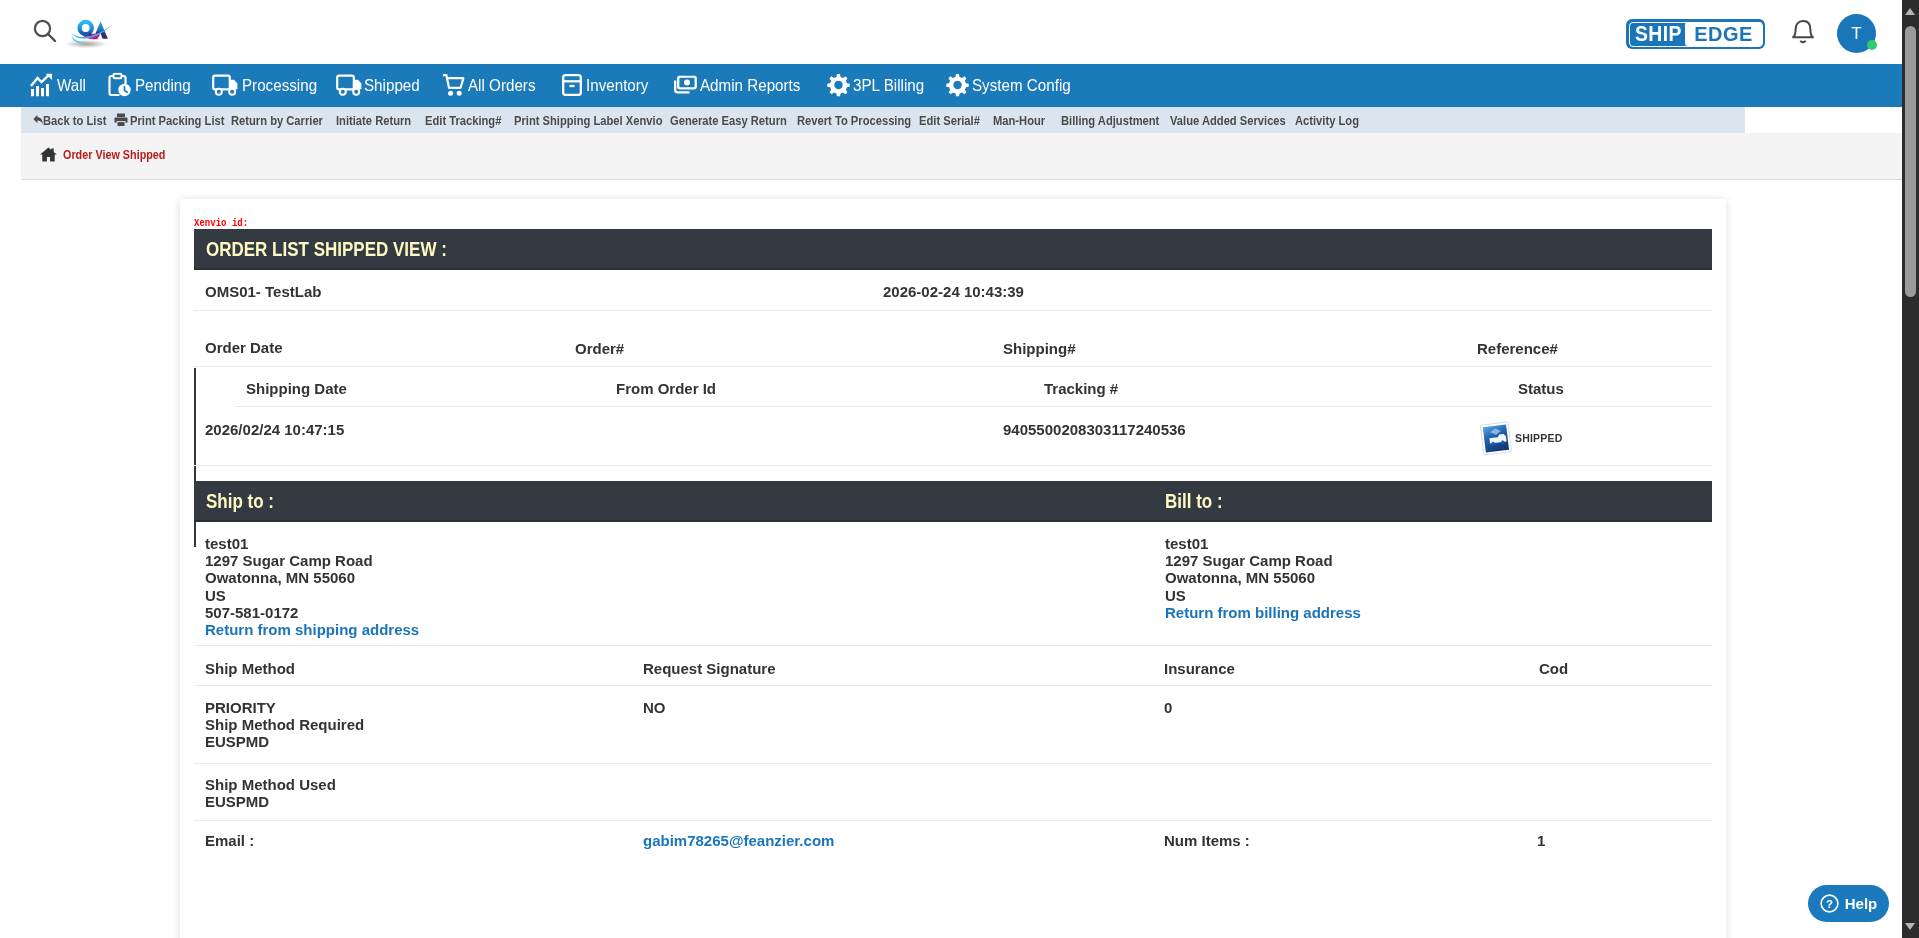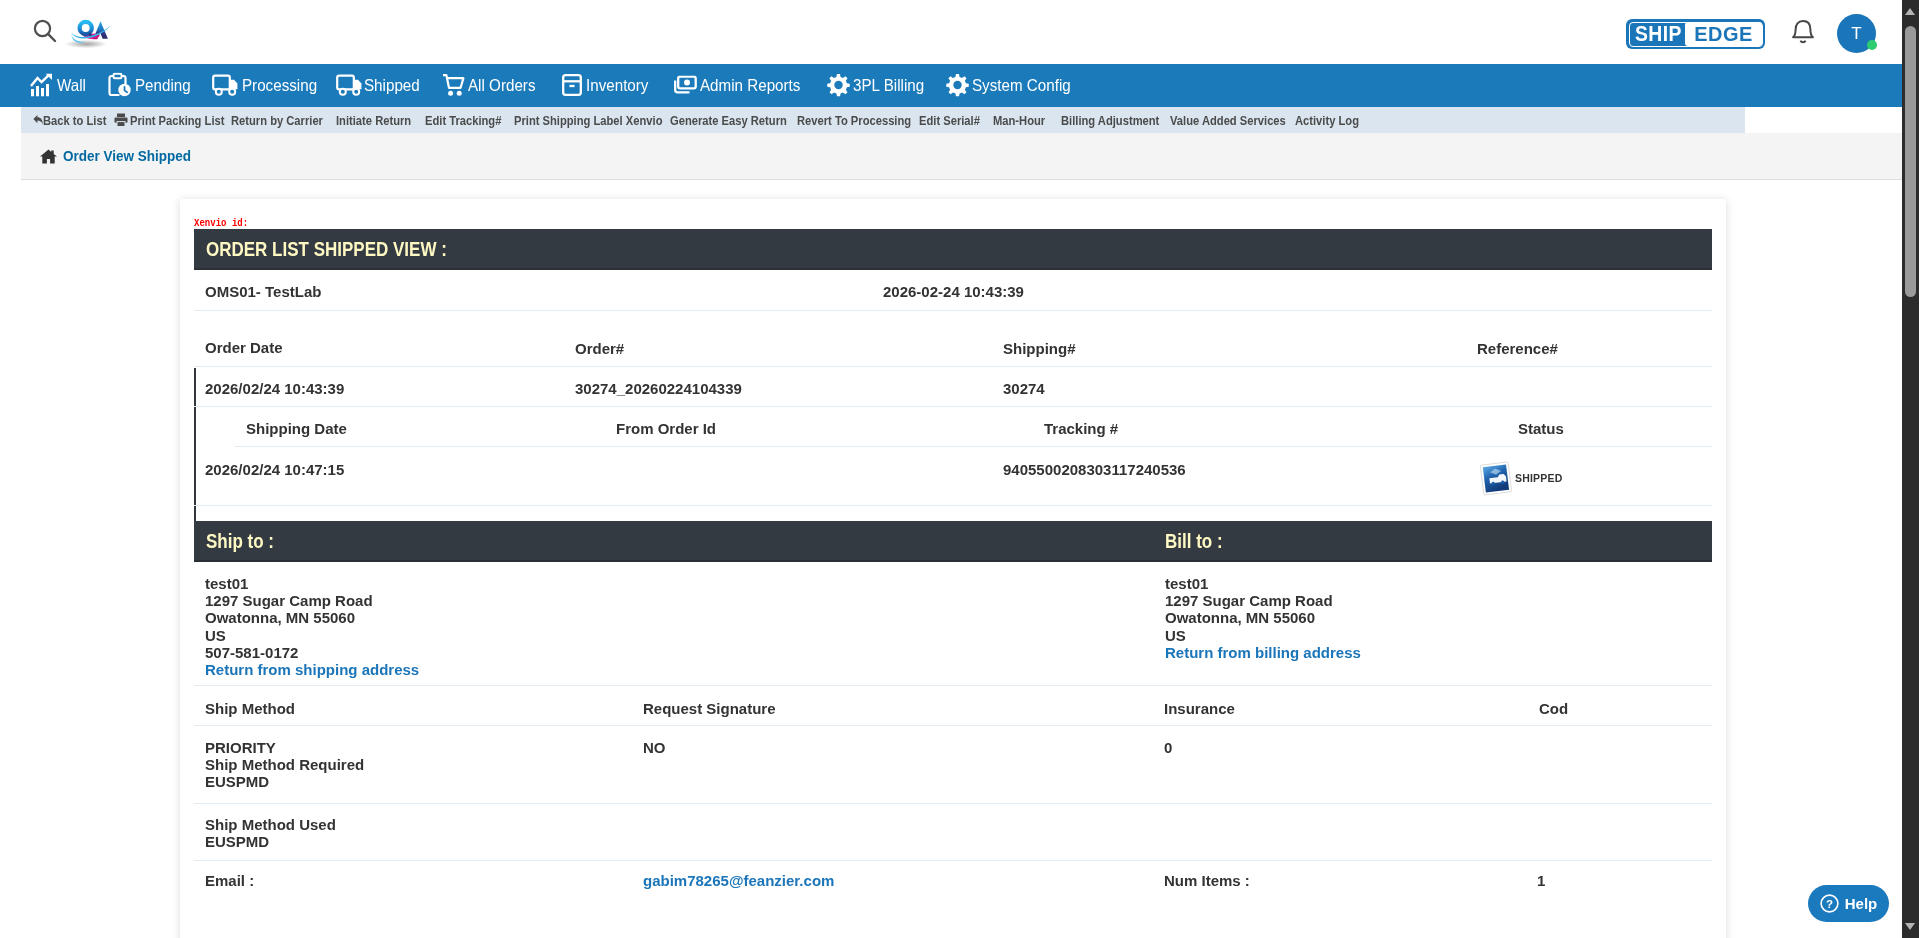--- a/index.html
+++ b/index.html
@@ -15,21 +15,21 @@
 .ni { position:absolute; color:#fff; font-size:16.5px; white-space:nowrap; top:50%; transform:translateY(-50%) scaleX(0.92); transform-origin:left center; }
 .nicon { position:absolute; top:50%; transform:translateY(-50%); line-height:0; }
 
 
 #subnav { position:absolute; left:21px; top:106.5px; width:1724px; height:26.5px; background:#dae5ef; }
 .si { position:absolute; color:#4b4b4b; font-size:13px; font-weight:bold; white-space:nowrap; top:50%; transform:translateY(-50%) scaleX(0.86); transform-origin:left center; }
 .sicon { position:absolute; top:50%; transform:translateY(-50%); line-height:0; }
 
 
 #crumb { position:absolute; left:21px; top:133px; width:1881px; height:47px; background:#f4f4f4; border-bottom:1px solid #ddd; }
-#crumb .t { position:absolute; left:19px; top:14px; font-size:15px; font-weight:bold; color:#0369a1; display:flex; align-items:flex-end; }
+#crumb .t { position:absolute; left:19px; top:14px; font-size:12px; font-weight:bold; color:#b91c1c; display:flex; align-items:flex-end; }
 #crumb svg { margin-right:6px; }
 
 
 #card { position:absolute; left:180px; top:199px; width:1546px; height:760px; background:#fff; box-shadow:0 1px 8px rgba(0,0,0,0.15); border-radius:3px; padding:14px; }
 #xenvio { font-family:"Liberation Mono", monospace; font-size:11px; font-weight:bold; color:#f00; height:16px; line-height:16px; padding-top:2px; transform:scaleX(0.82); transform-origin:left center; }
 .bar { height:41px; background:#343a42; color:#fef9c3; font-size:20px; font-weight:bold; line-height:41px; position:relative; box-shadow:inset 0 -2px 0 rgba(0,0,0,0.18); }
 .bar > i { font-style:normal; position:absolute; left:12px; top:0; transform:scaleX(0.85); transform-origin:left center; white-space:nowrap; }
 .row { position:relative; border-bottom:1px solid #e4ecf3; font-size:15px; font-weight:bold; color:#333; }
 .row span { position:absolute; white-space:nowrap; }
 .gap17 { height:16px; }
@@ -205,25 +205,20 @@
       <span style="left:689px; top:13px;">2026-02-24 10:43:39</span>
     </div>
   <div class="gap17"></div>
   <div style="position:absolute; left:14px; top:169px; width:2px; height:179px; background:#32373d;"></div>
   <div class="row" style="height:40px;">
       <span style="left:11px; top:12px;">Order Date</span>
       <span style="left:381px; top:13px;">Order#</span>
       <span style="left:809px; top:13px;">Shipping#</span>
       <span style="left:1283px; top:13px;">Reference#</span>
     </div>
-  <div class="row" style="height:40px;">
-      <span style="left:11px; top:13px;">2026/02/24 10:43:39</span>
-      <span style="left:381px; top:13px;">30274_20260224104339</span>
-      <span style="left:809px; top:13px;">30274</span>
-    </div>
   <div class="row" style="height:40px;margin-left:41px;">
       <span style="left:11px; top:13px;">Shipping Date</span>
       <span style="left:381px; top:13px;">From Order Id</span>
       <span style="left:809px; top:13px;">Tracking #</span>
       <span style="left:1283px; top:13px;">Status</span>
     </div>
   <div class="row" style="height:59px;">
       <span style="left:11px; top:14px;">2026/02/24 10:47:15</span>
       <span style="left:809px; top:14px;">9405500208303117240536</span>
       <span style="left:1286px; top:14px;"><svg width="34" height="38" viewBox="0 0 34 38">

